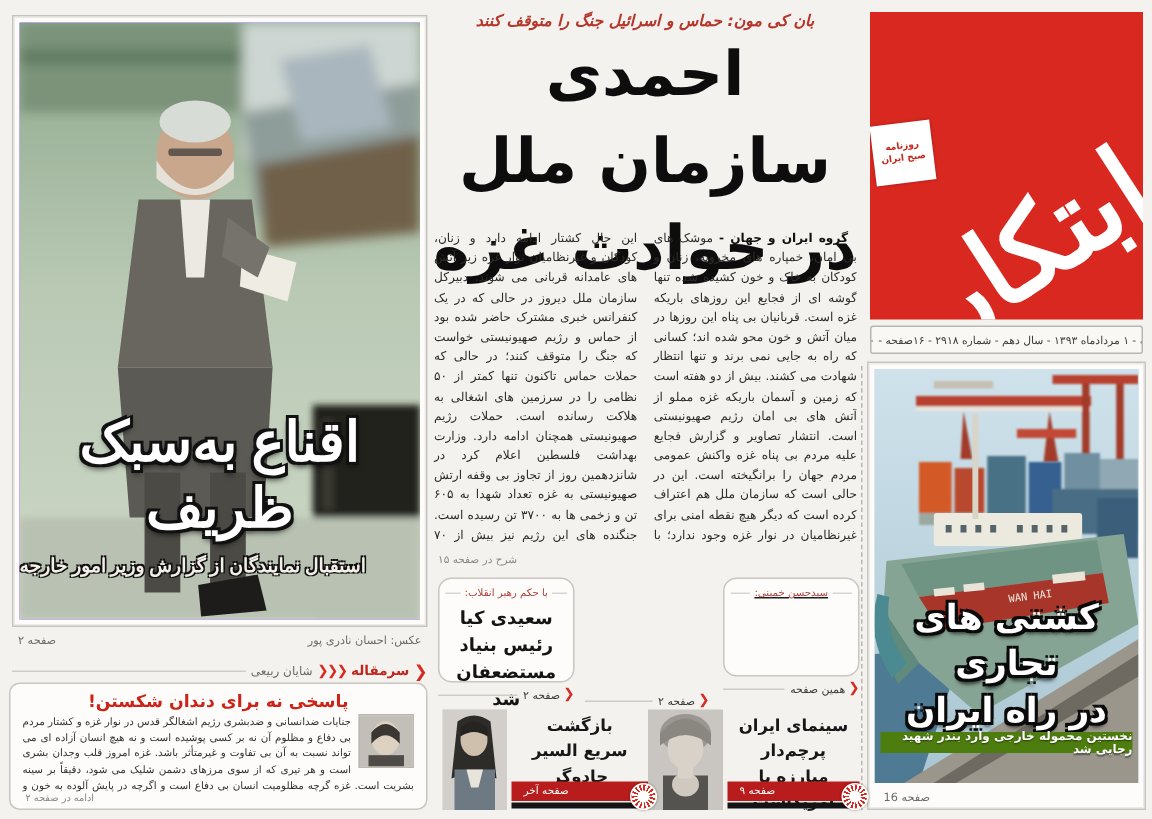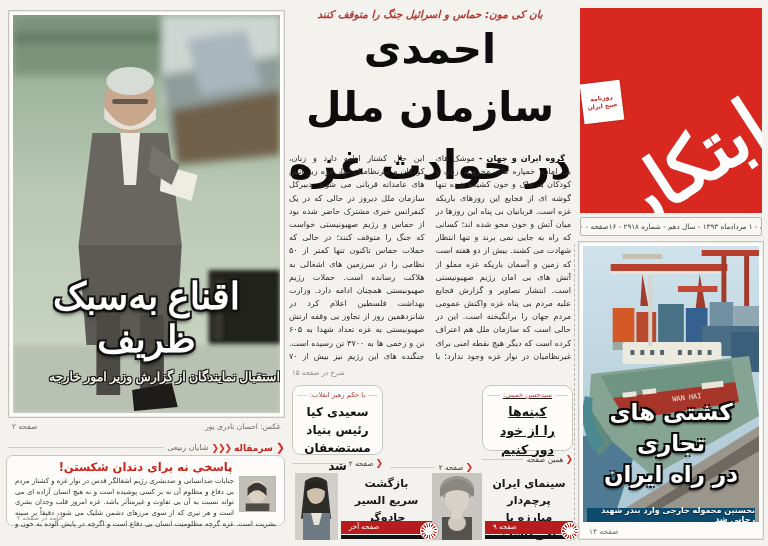--- a/index.html
+++ b/index.html
@@ -15,21 +15,21 @@
   
   .photo-box { position:absolute; left:8px; top:10px; width:277px; height:408px; padding:4px; }
   .photo-box .photo { position:relative; width:100%; height:100%; overflow:hidden; background:#8b5cf6;font-family:Liberation Serif, serif; }
   .photo-box svg { display:block; width:100%; height:100%; }
   .photo-headline {
     position:absolute; left:0; right:0; bottom:52px; text-align:center;
     font-size:37px; font-weight:bold; color:#fff; letter-spacing:-1px;
     text-shadow:2px 2px 0 #111, -2px 2px 0 #111, 2px -2px 0 #111, -2px -2px 0 #111, 0 3px 4px rgba(0,0,0,.8);
   }
   .photo-subhead {
-    position:absolute; left:0; right:0; bottom:28px; text-align:right;
+    position:absolute; left:0; right:0; bottom:28px; text-align:left;
     font-size:12.5px; font-weight:bold; color:#f3efe8;
     text-shadow:1px 1px 0 #111, -1px 1px 0 #111, 1px -1px 0 #111, -1px -1px 0 #111;
   }
   .photo-caption-row {
     position:absolute; left:8px; top:422px; width:277px; display:flex;
     justify-content:space-between; direction:rtl; font-size:7.5px; color:#6d6a66; padding:0 4px;
   }
 
   
   .lead-kicker {
@@ -72,21 +72,21 @@
   
   .ship-box { position:absolute; left:578px; top:241px; width:186px; height:299px; padding:4px; }
   .ship-box .photo { position:relative; width:100%; height:276px; overflow:hidden; background:#bcd4de; }
   .ship-box svg { display:block; width:100%; height:100%; }
   .ship-headline {
     position:absolute; left:0; right:0; bottom:32px; text-align:center;
     font-size:23px; line-height:1.35; font-weight:bold; color:#fff; white-space:pre-line; letter-spacing:-1px;
     text-shadow:2px 2px 0 #0a0a0a, -2px 2px 0 #0a0a0a, 2px -2px 0 #0a0a0a, -2px -2px 0 #0a0a0a, 0 3px 3px rgba(0,0,0,.85);
   }
   .ship-substrip {
-    position:absolute; left:4px; right:4px; bottom:0; height:14px; background:#0c4a6e;
+    position:absolute; left:4px; right:4px; bottom:20px; height:14px; background:#4d7c0f;
     display:flex; align-items:center; justify-content:center;
     font-size:8px; font-weight:bold; color:#fff; text-shadow:0 1px 1px rgba(0,0,0,.5);
   }
   .ship-pageref { position:absolute; left:10px; bottom:3px; font-size:7.5px; color:#6d6a66; }
   .vdash { position:absolute; left:574px; top:244px; height:296px; border-left:1px dashed #b9b6b1; }
 
   
   .teaser { position:absolute; border:1px solid #c9c6c1; border-radius:9px; background:#fdfcfa; padding:5px 4px 4px; text-align:center; }
   .teaser .kicker { font-size:6.8px; color:#b04038; display:flex; align-items:center; gap:3px; justify-content:center; }
   .teaser .kicker::before, .teaser .kicker::after { content:""; flex:1; border-top:1px solid #d8d5d0; }
@@ -99,21 +99,21 @@
   .ed-header {
     position:absolute; left:8px; top:441px; width:277px; display:flex; align-items:center; direction:rtl; gap:3px;
     font-size:9px;
   }
   .ed-header .arr { color:#d8281f; font-weight:bold; font-size:11px; }
   .ed-header .label { color:#c2251c; font-weight:bold; }
   .ed-header .chevrons { color:#d8281f; font-weight:bold; letter-spacing:-1px; }
   .ed-header .author { color:#6d6a66; font-size:8px; }
   .ed-header .line { flex:1; border-top:1px solid #cfccc7; }
   .ed-box {
-    position:absolute; left:6px; top:455px; width:279px; height:71px;
+    position:absolute; left:6px; top:455px; width:279px; height:85px;
     border:1px solid #c9c6c1; border-radius:7px; background:#fdfcfa; padding:4px 8px 10px;
   }
   .ed-title { text-align:center; font-size:11.5px; font-weight:bold; color:#cc2217; margin-bottom:2px; }
   .ed-body { font-size:6.9px; line-height:1.55; text-align:justify; color:#33312e; direction:rtl; overflow:hidden; height:52px; }
   .ed-portrait { float:left; width:37px; height:36px; margin:0 4px 2px 0; border:1px solid #bbb8b3; background:#d8d5d0; }
   .ed-portrait svg { display:block; width:100%; height:100%; }
   .ed-continued { position:absolute; left:10px; bottom:3px; font-size:6.5px; color:#8a8782; }
 
   
   .pteaser { position:absolute; top:473px; height:67px; }
@@ -275,28 +275,25 @@
             </g>
           <polygon points="6,160 30,196 16,210 0,178" fill="#5f8a7c"></polygon>
           <path d="M2,150 Q-6,180 12,206 L22,196 Q6,176 10,152 Z" fill="#4a8a90"></path>
           <text x="120" y="152" font-size="7" fill="#efe9dc" transform="rotate(-7 120 152)" font-family="DejaVu Sans Mono, monospace">WAN HAI</text>
         </g>
       </svg>
       <div class="ship-headline">کشتی های تجاری
 در راه ایران</div>
       <div class="ship-substrip">نخستین محموله خارجی وارد بندر شهید رجایی شد</div>
     </div>
-    <div class="ship-pageref">صفحه ۱۴</div>
+    <div class="ship-pageref">صفحه 16</div>
   </div>
 
   <div class="teaser" style="left:482px; top:385px; width:91px; height:66px;text-decoration:underline;">
     <div class="kicker">سیدحسن خمینی:</div>
-    <div class="title" style="font-size:12.5px;">کینه‌ها
-را از خود
-دور کنیم</div>
   </div>
   <div class="teaser-foot" style="left:482px; top:454px; width:91px;">
     <span class="arr">❮</span>
     <span>همین صفحه</span>
     <span class="line"></span>
   </div>
 
   <div class="teaser-foot" style="left:390px; top:462px; width:83px;">
     <span class="arr">❮</span>
     <span>صفحه ۲</span>

